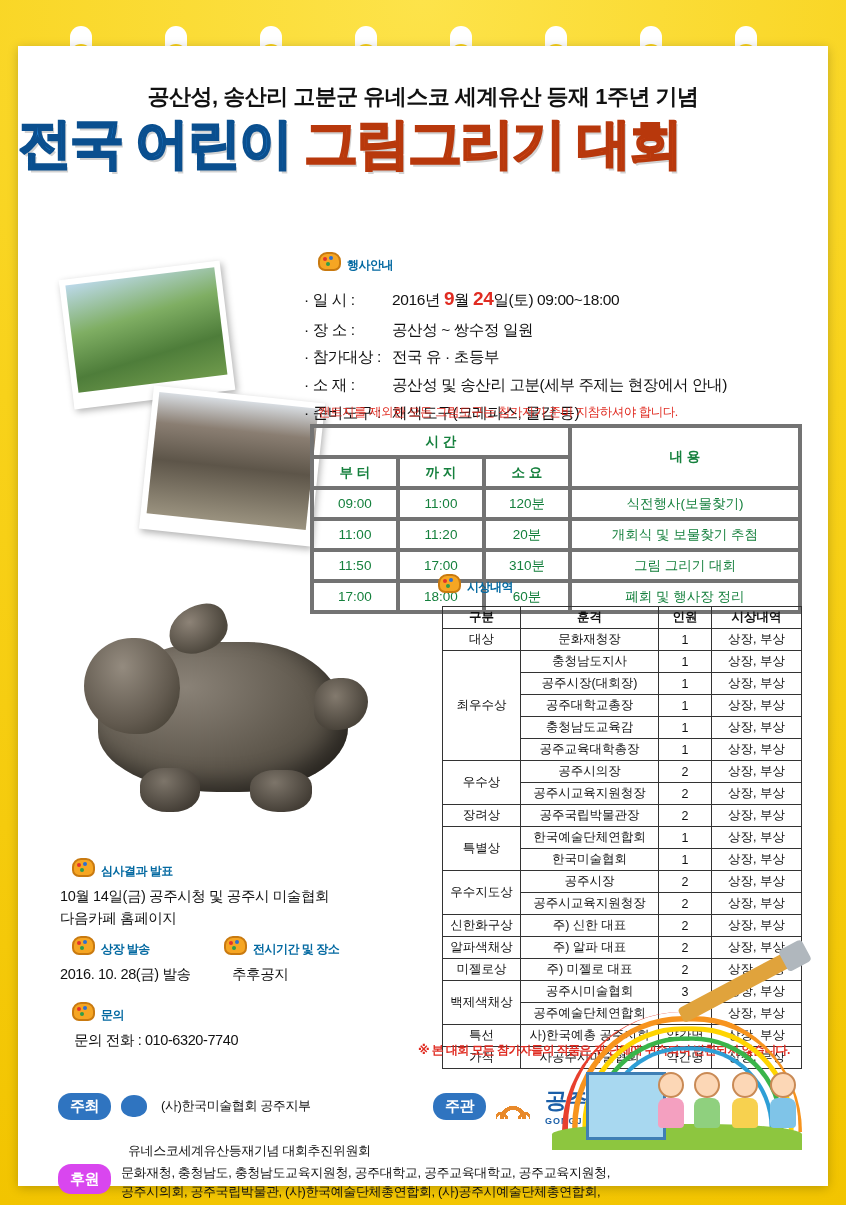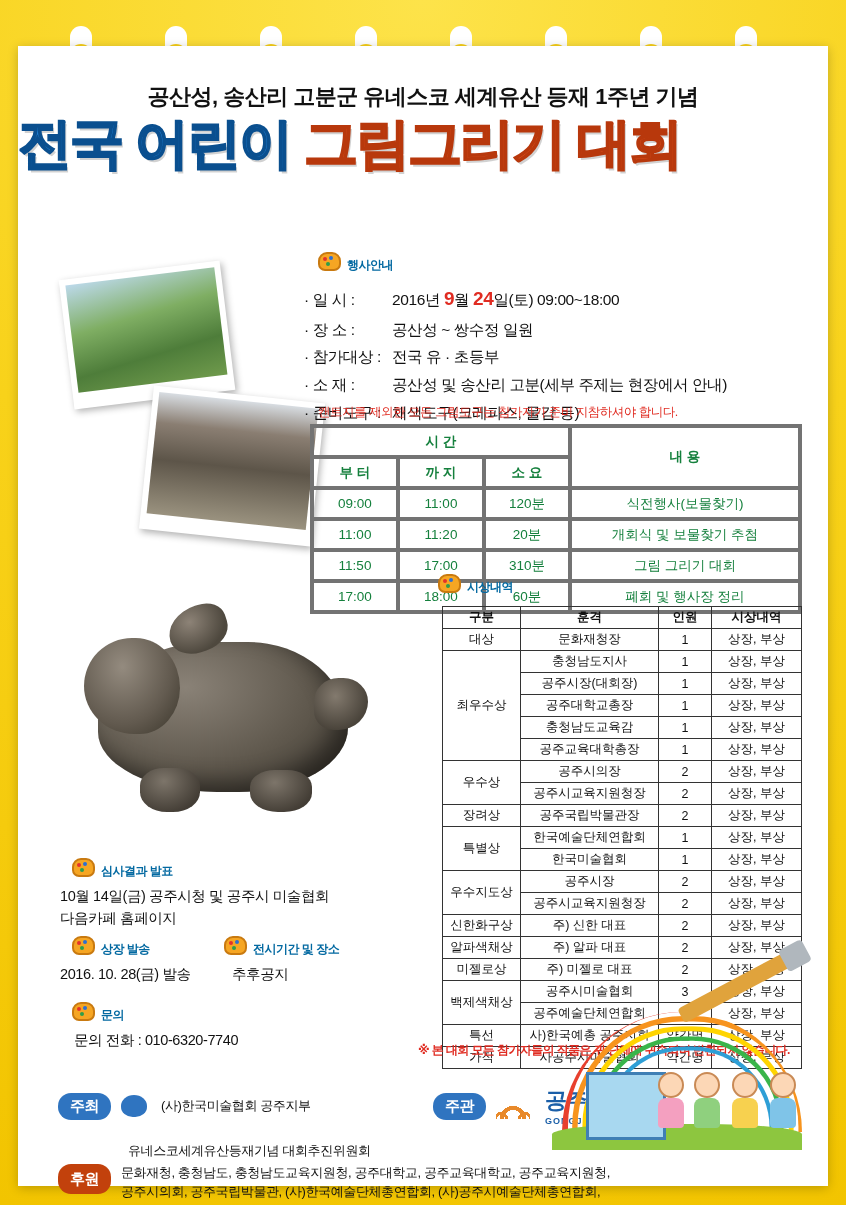--- a/index.html
+++ b/index.html
@@ -167,21 +167,21 @@
     display:inline-block;width:34px;height:26px;margin-right:5px;vertical-align:-6px;
     background:
       radial-gradient(circle at 17px 26px, transparent 9px, #e8892a 9px, #e8892a 13px, transparent 13px),
       radial-gradient(circle at 5px 26px, transparent 4px, #e8892a 4px, #e8892a 7px, transparent 7px),
       radial-gradient(circle at 29px 26px, transparent 4px, #e8892a 4px, #e8892a 7px, transparent 7px);
   }
   .sponsor{
     position:absolute;left:40px;top:1118px;width:760px;font-size:13px;color:#111;
     line-height:1.45;letter-spacing:-0.4px;
   }
-  .sponsor .badge{background:#c2410c;text-align:right;}
+  .sponsor .badge{background:#d946ef;text-align:right;}
 
   
   .kids{position:absolute;right:26px;bottom:26px;width:230px;height:150px;}
   .rb{position:absolute;right:0;bottom:28px;width:240px;height:120px;border-radius:120px 120px 0 0;overflow:hidden;}
   .rb span{position:absolute;left:0;bottom:0;width:240px;height:120px;border-radius:120px 120px 0 0;border-style:solid;border-bottom:none;}
   .grass{
     position:absolute;right:0;bottom:10px;width:250px;height:26px;
     background:#8dc63f;border-radius:40% 40% 0 0;
   }
   .easel{

